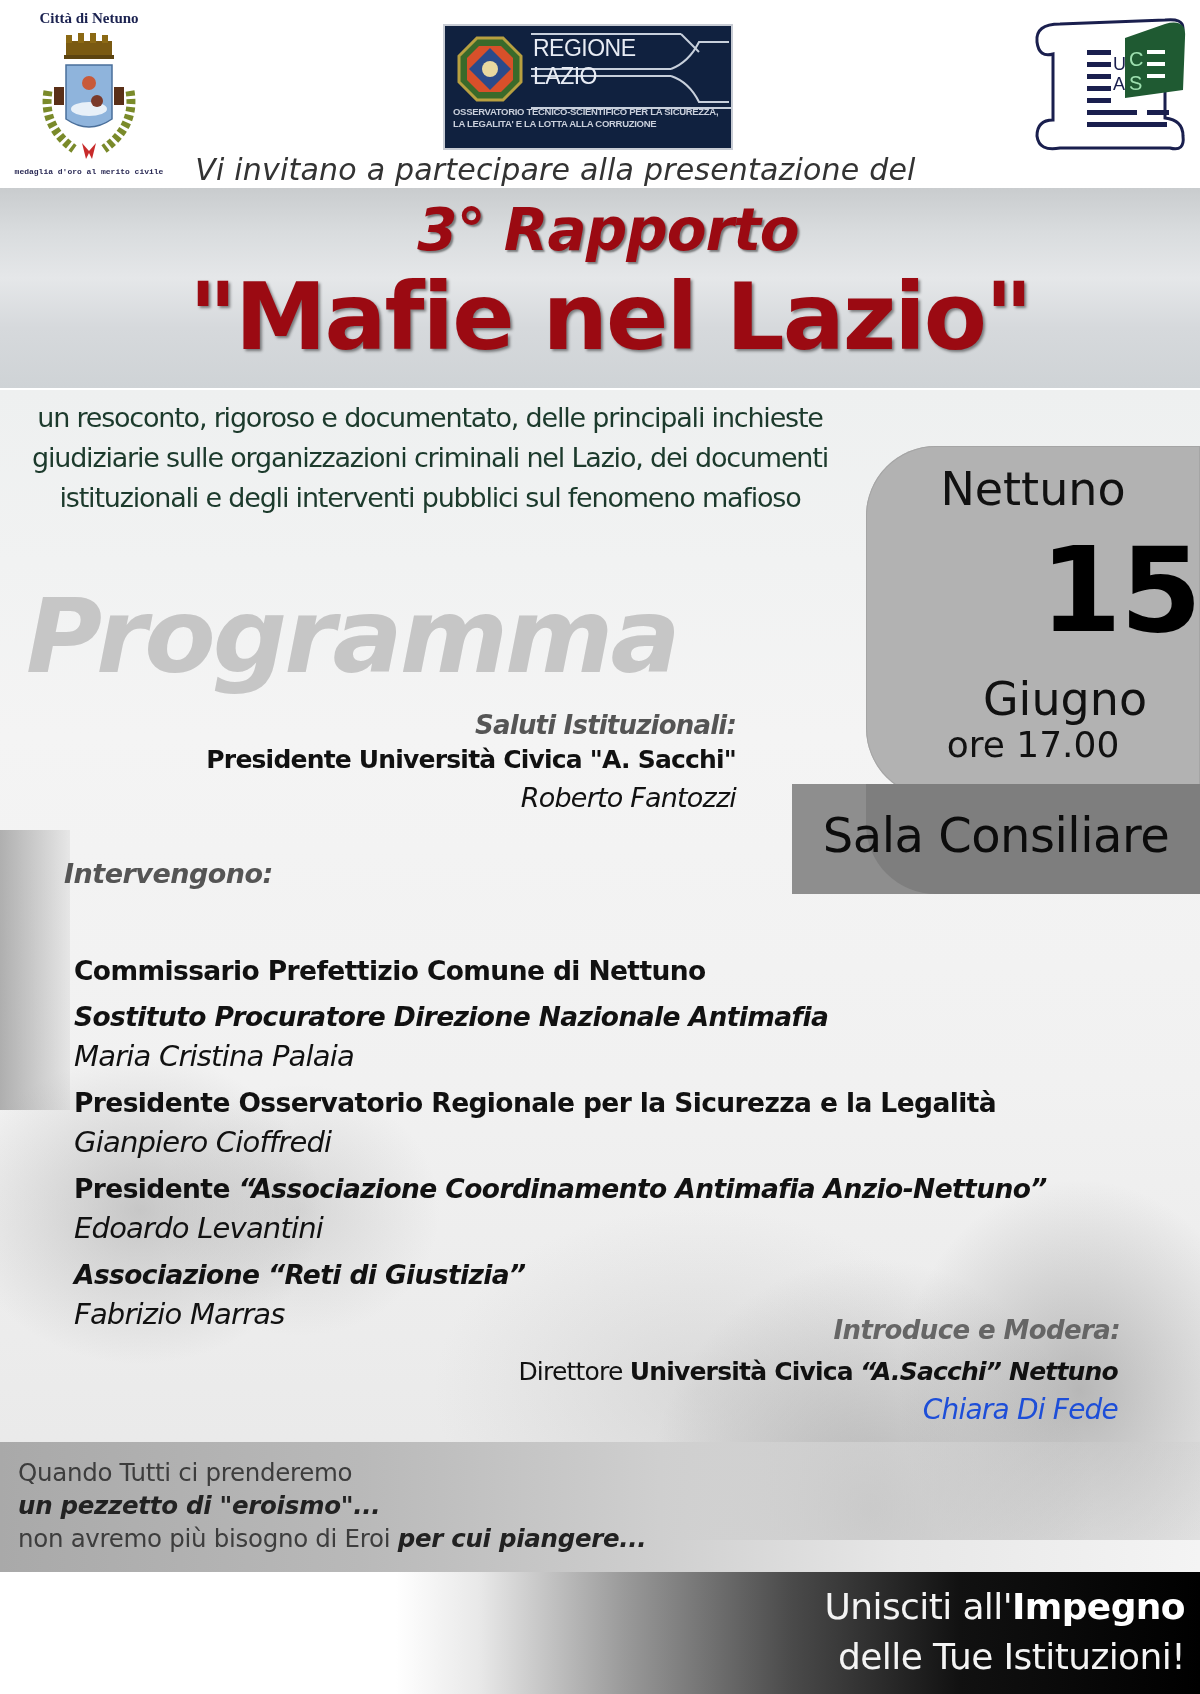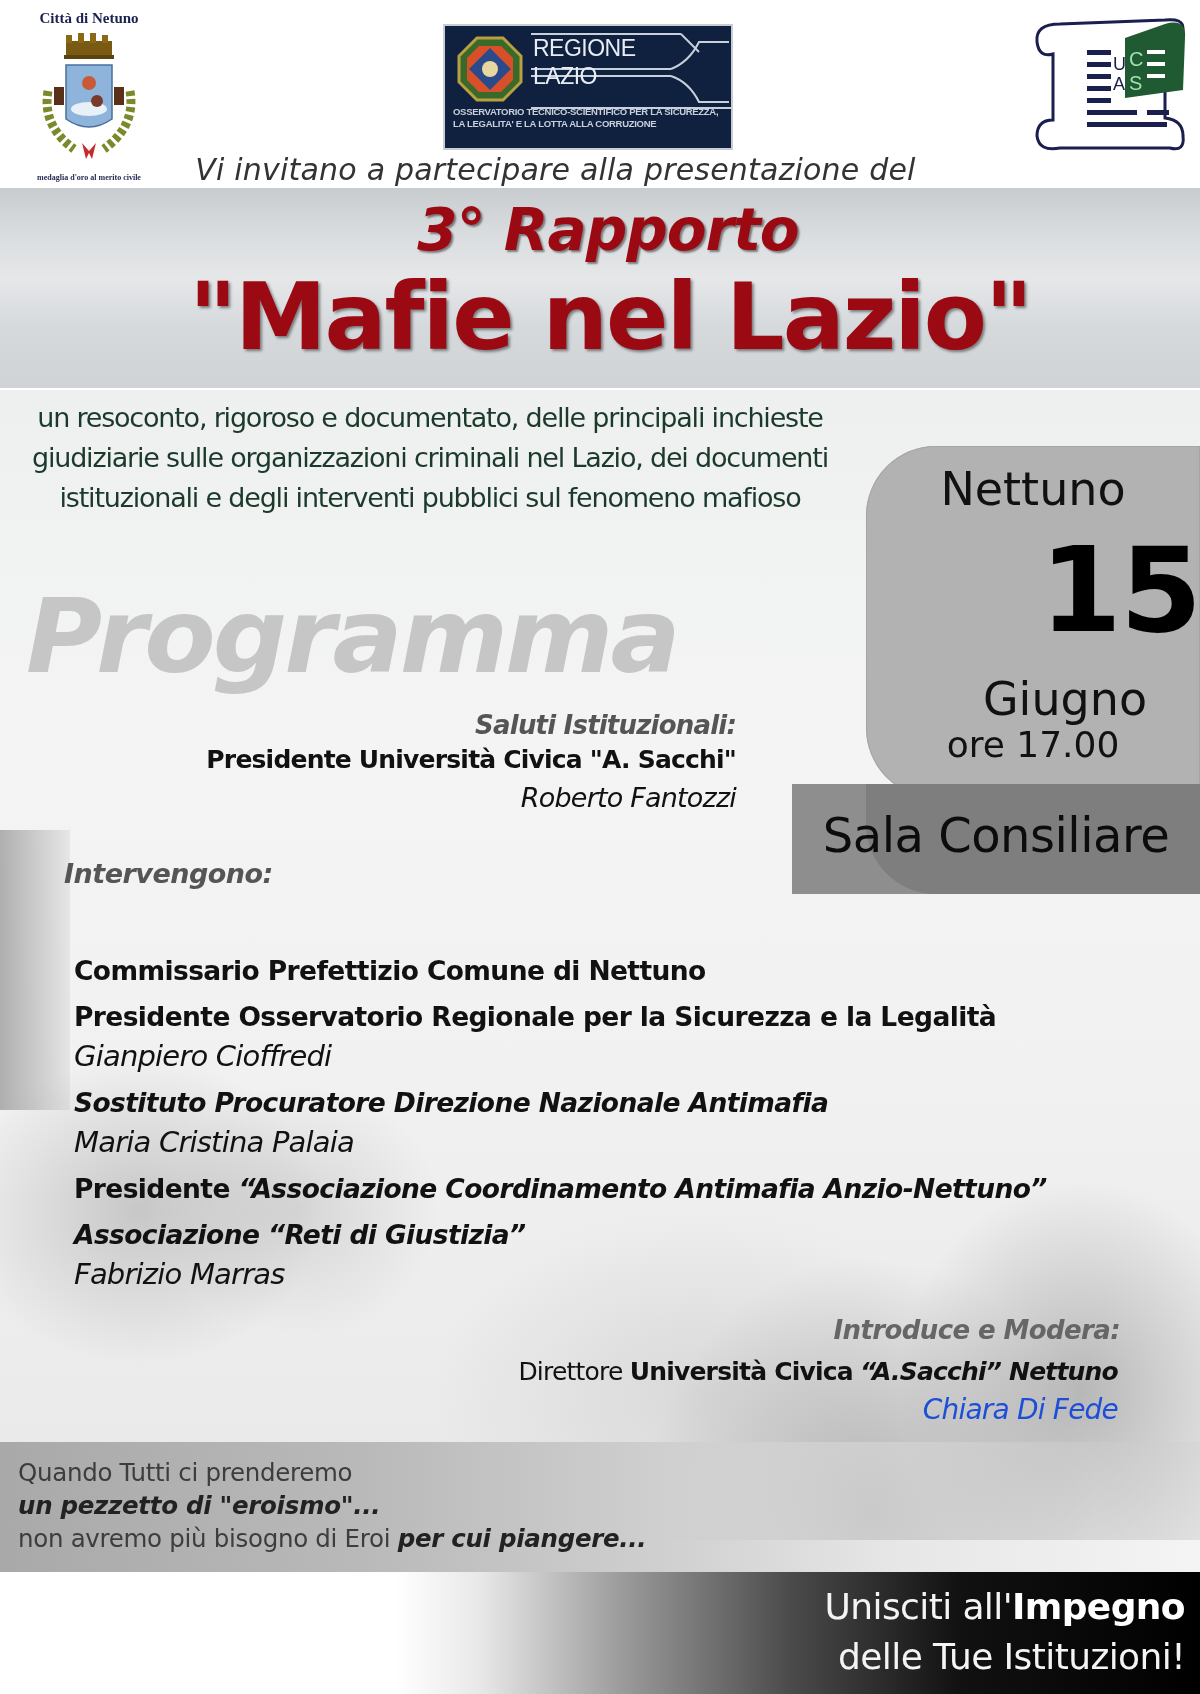--- a/index.html
+++ b/index.html
@@ -20,21 +20,21 @@
       linear-gradient(180deg, #eef0f0 0%, #f4f4f4 30%, #f1f1f1 60%, #e8e8e8 100%);
   }
   .left-dark {
     position: absolute; left: 0; top: 830px; width: 70px; height: 280px;
     background: linear-gradient(90deg, rgba(130,130,130,0.6), rgba(160,160,160,0.15));
   }
 
   
   .logo-nettuno { left: 14px; top: 8px; width: 150px; height: 170px; text-align: center; }
   .logo-nettuno .city { font-family: "Liberation Serif", serif; font-weight: bold; font-size: 15px; color: #1b2250; margin-top: 2px; }
-  .logo-nettuno .motto { font-family: Liberation Serif, serif; font-size: 8px; font-weight: bold; color: #2a2a55; margin-top: 8px; }
+  .logo-nettuno .motto { font-family: Liberation Mono, monospace; font-size: 8px; font-weight: bold; color: #2a2a55; margin-top: 2px; }
   .crest { width: 110px; height: 130px; margin: 4px auto 0; }
 
   .logo-lazio { left: 443px; top: 24px; width: 290px; height: 126px; background: #10213f; border: 2px solid #c8ccd4; }
   .lazio-emblem { position: absolute; left: 12px; top: 10px; width: 66px; height: 66px; }
   .lazio-title { position: absolute; left: 88px; top: 8px; color: #e8ecf4; font-family: "Liberation Sans", sans-serif; font-size: 23px; line-height: 28px; letter-spacing: -0.5px; }
   .lazio-lines { position: absolute; left: 86px; top: 6px; width: 200px; height: 80px; }
   .lazio-sub { position: absolute; left: 8px; top: 80px; width: 276px; color: #c9cfdb; font-family: "Liberation Sans", sans-serif; font-size: 9.5px; line-height: 12px; font-weight: bold; letter-spacing: -0.3px; }
 
   .logo-ucas { left: 1025px; top: 10px; width: 165px; height: 150px; }
 
@@ -208,29 +208,30 @@
 <div class="abs saluti-role">Presidente Università Civica "A. Sacchi"</div>
 <div class="abs saluti-name">Roberto Fantozzi</div>
 
 <div class="abs interv-label">Intervengono:</div>
 
 <div class="abs speakers">
   <div class="speaker">
     <div class="role"><span>Commissario Prefettizio Comune di Nettuno</span><span class="it"></span></div>
   </div>
   <div class="speaker">
+    <div class="role"><span></span><span class="it">Sostituto Procuratore Direzione Nazionale Antimafia</span></div>
+    <div class="name">Maria Cristina Palaia</div>
+  </div>
+  <div class="speaker">
     <div class="role"><span>Presidente Osservatorio Regionale per la Sicurezza e la Legalità</span><span class="it"></span></div>
     <div class="name">Gianpiero Cioffredi</div>
   </div>
   <div class="speaker">
-    <div class="role"><span></span><span class="it">Sostituto Procuratore Direzione Nazionale Antimafia</span></div>
-    <div class="name">Maria Cristina Palaia</div>
-  </div>
-  <div class="speaker">
     <div class="role"><span>Presidente </span><span class="it">“Associazione Coordinamento Antimafia Anzio-Nettuno”</span></div>
+    <div class="name">Edoardo Levantini</div>
   </div>
   <div class="speaker">
     <div class="role"><span></span><span class="it">Associazione “Reti di Giustizia”</span></div>
     <div class="name">Fabrizio Marras</div>
   </div>
 </div>
 
 <div class="abs mod-label">Introduce e Modera:</div>
 <div class="abs mod-role">
   <span>Direttore</span>

